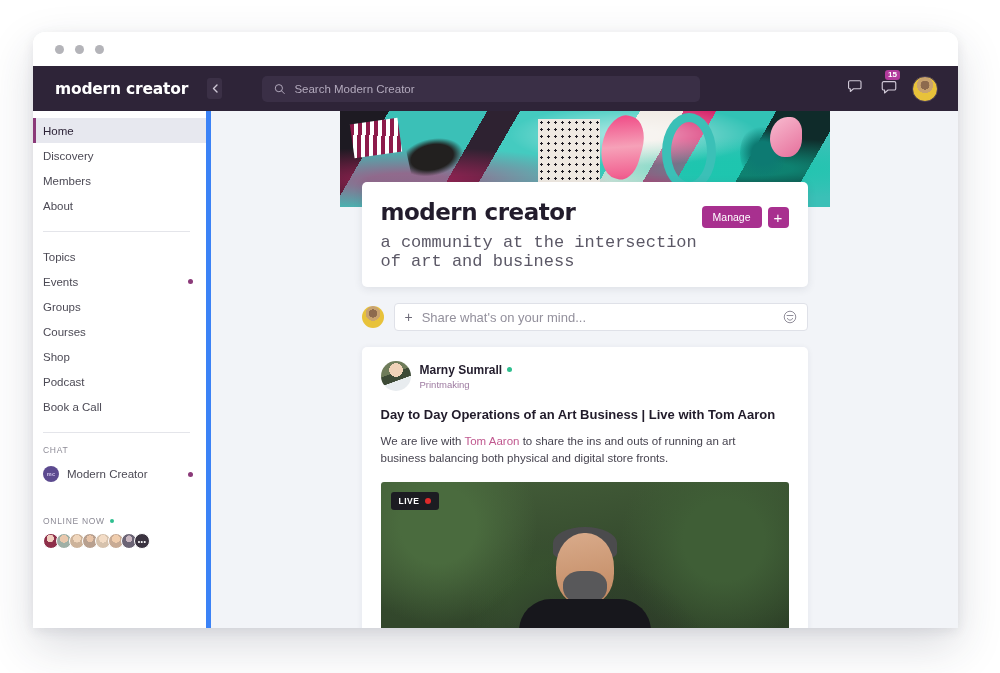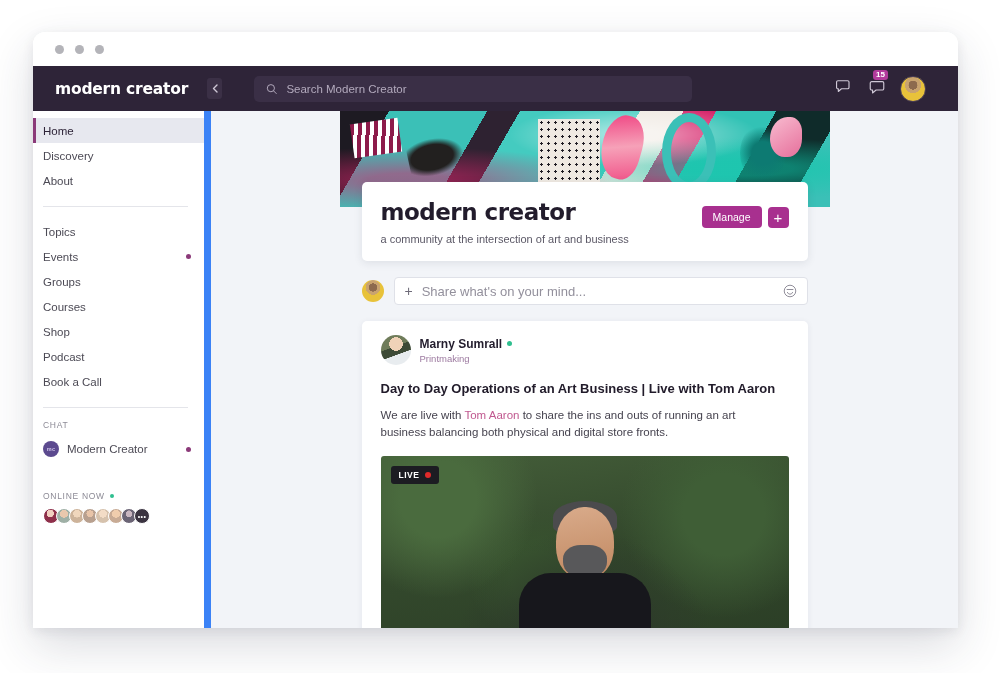--- a/index.html
+++ b/index.html
@@ -68,41 +68,41 @@
   #collapse-btn {
     width: 15px; height: 21px;
     border-radius: 3px;
     background: #3b3046;
     display: flex; align-items: center; justify-content: center;
     cursor: pointer;
     margin-left: -4px;
   }
   #collapse-btn svg { display: block; }
   #search-wrap {
-    margin-left: 32px;
+    margin-left: 40px;
     width: 438px; height: 26px;
     background: #3a2f46;
     border-radius: 5px;
     display: flex; align-items: center;
     padding: 0 12px;
     gap: 9px;
   }
   #search-input {
     background: transparent; border: none; outline: none;
     color: #cfc8d6;
     font-size: 11.5px;
     font-family: "Liberation Sans", sans-serif;
     width: 100%;
   }
   #search-input::placeholder { color: #b3aabd; }
   #nav-right {
     margin-left: auto;
     display: flex; align-items: center;
     gap: 14px;
-    padding-right: 32px;
+    padding-right: 20px;
   }
   .nav-icon { position: relative; cursor: pointer; display: block; }
   #msg-badge {
     position: absolute;
     top: -9px; left: 5px;
     background: #b23a9c;
     color: #fff;
     font-size: 8px;
     font-weight: 700;
     border-radius: 3px;
@@ -117,21 +117,21 @@
     cursor: pointer;
   }
 
   
   #body-split { display: flex; height: 517px; }
 
   
   #sidebar {
     width: 178px;
     background: #ffffff;
-    border-right: 7px solid #3b82f6;
+    border-right: 5px solid #3b82f6;
     padding-top: 7px;
     flex-shrink: 0;
   }
   .nav-item {
     height: 25px;
     display: flex; align-items: center;
     padding-left: 10px;
     font-size: 11.5px;
     color: #4c4a55;
     cursor: pointer;
@@ -289,22 +289,23 @@
   #community-text { flex: 1; }
   #community-title {
     font-size: 23px;
     font-weight: 700;
     color: #221c2c;
     letter-spacing: -.5px;
     font-family: "DejaVu Sans", sans-serif;
     margin-bottom: 8px;
   }
   #community-sub {
-    font-size: 11px;
+    font-size: 17px;
     color: #5b5866;
+    font-family: Liberation Mono, monospace;
   }
   #community-actions {
     display: flex; align-items: center; gap: 6px;
     margin-top: 7px;
   }
   #manage-btn {
     background: #a8308f;
     color: #fff;
     border: none;
     border-radius: 4px;
@@ -512,20 +513,23 @@
 
       <div id="sidebar">
 
         <div class="nav-item active">
           <span>Home</span>
         </div>
         <div class="nav-item">
           <span>Discovery</span>
         </div>
         <div class="nav-item">
+          <span>Members</span>
+        </div>
+        <div class="nav-item">
           <span>About</span>
         </div>
 
         <div class="sb-divider"></div>
 
         <div class="nav-item">
           <span>Topics</span>
         </div>
         <div class="nav-item">
           <span>Events</span>

